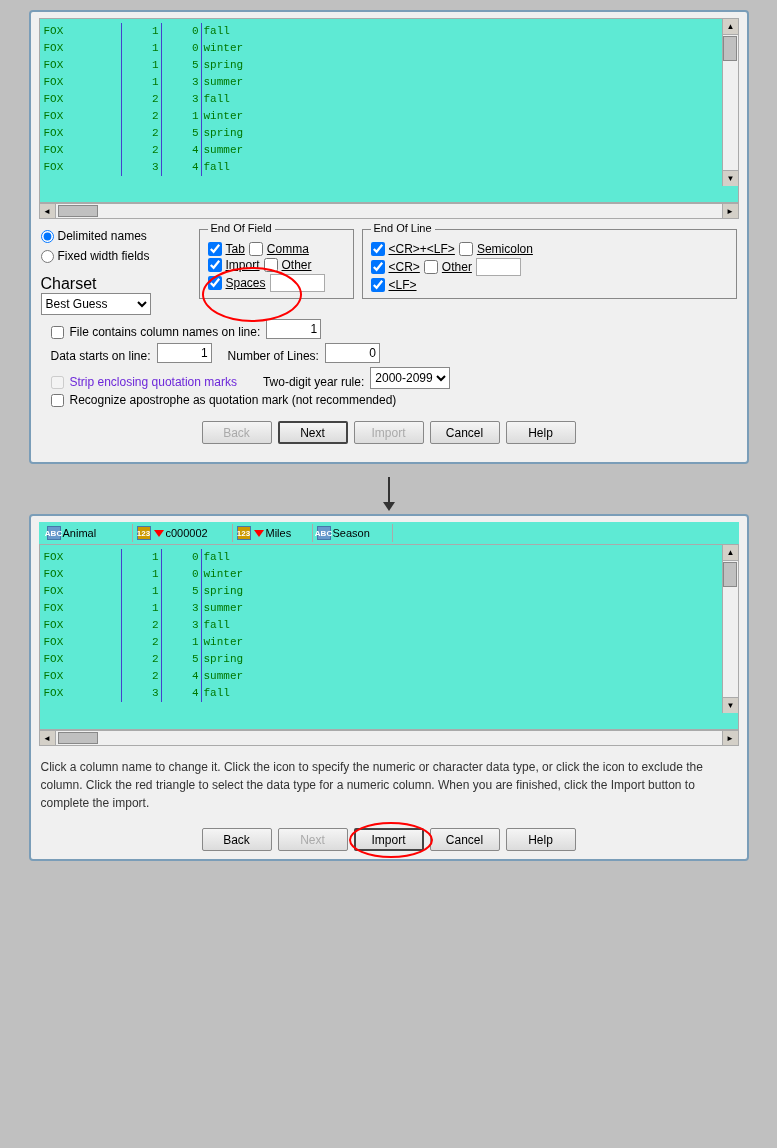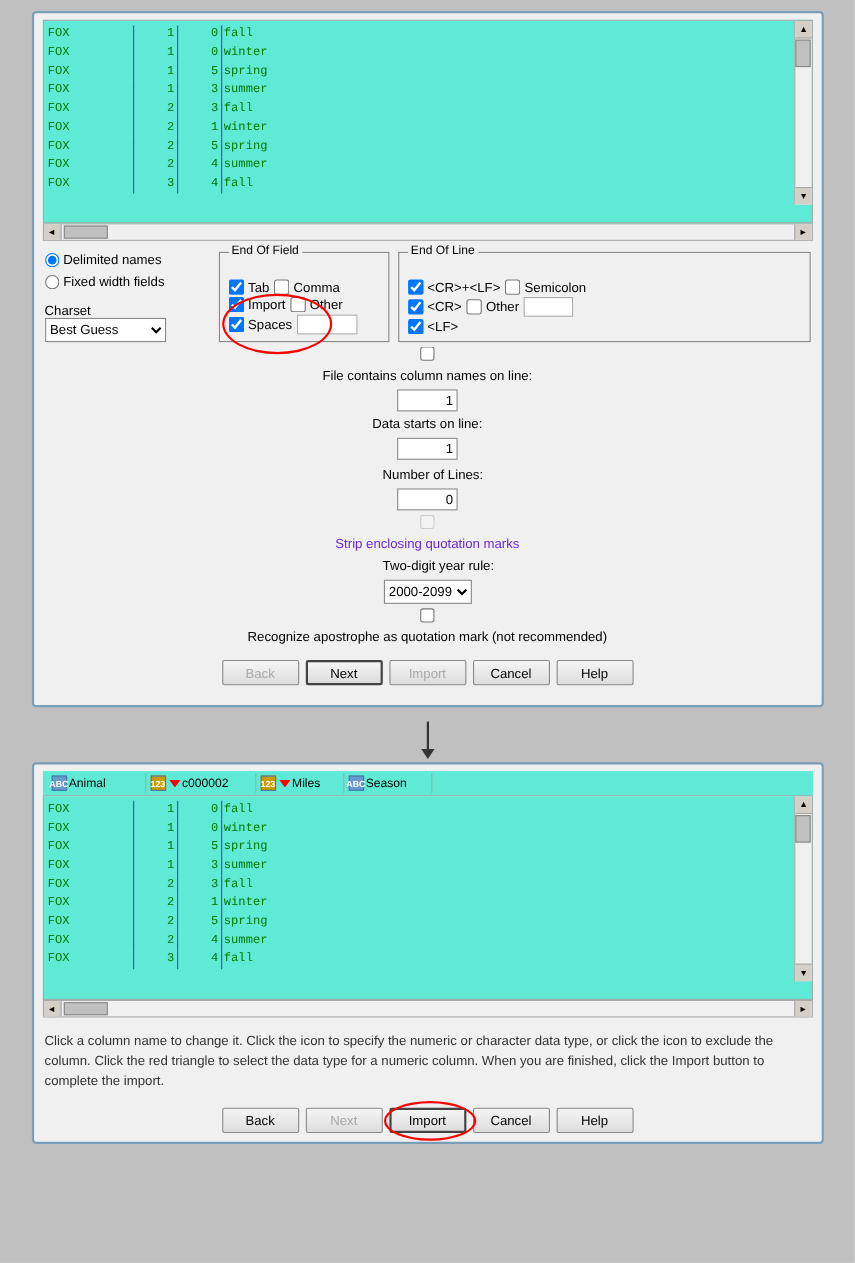--- a/index.html
+++ b/index.html
@@ -32,21 +32,21 @@
       display: flex;
       align-items: center;
       margin-bottom: 4px;
     }
 
     .radio-row input[type=radio] {
       margin-right: 4px;
     }
 
     .charset-label {
-      font-size: 12px;
+      font-size: 16px;
     }
 
     .charset-select {
       height: 22px;
       font-size: 12px;
       width: 110px;
       border: 1px solid #888;
       background: white;
     }
 
@@ -164,24 +164,25 @@
       position: absolute;
       top: -8px;
       left: 8px;
       background: #f0f0f0;
       padding: 0 3px;
       font-size: 11px;
       font-weight: normal;
     }
 
     .group-box-content {
-      margin-top: 22px;
+      margin-top: 10px;
       display: flex;
       flex-direction: column;
       gap: 2px;
+      text-decoration: underline;
     }
 
     .cb-row {
       display: flex;
       align-items: center;
       gap: 4px;
     }
 
     .cb-row input[type=checkbox] {
       width: 14px;
@@ -200,24 +201,23 @@
       background: white;
       font-size: 11px;
     }
 
     .bottom-form-rows {
       padding: 4px 10px 2px 10px;
     }
 
     .bottom-form-row {
       display: flex;
-      align-items: center;
+      align-items: flex-end;
       gap: 6px;
       margin-bottom: 4px;
-      flex-direction: column;
     }
 
     .bottom-form-row label {
       font-size: 12px;
     }
 
     .text-field-sm {
       width: 55px;
       height: 20px;
       border: 1px solid #888;

